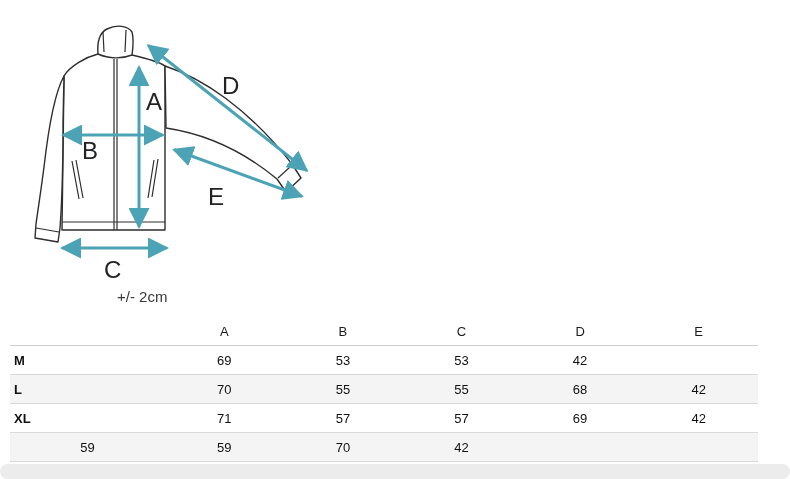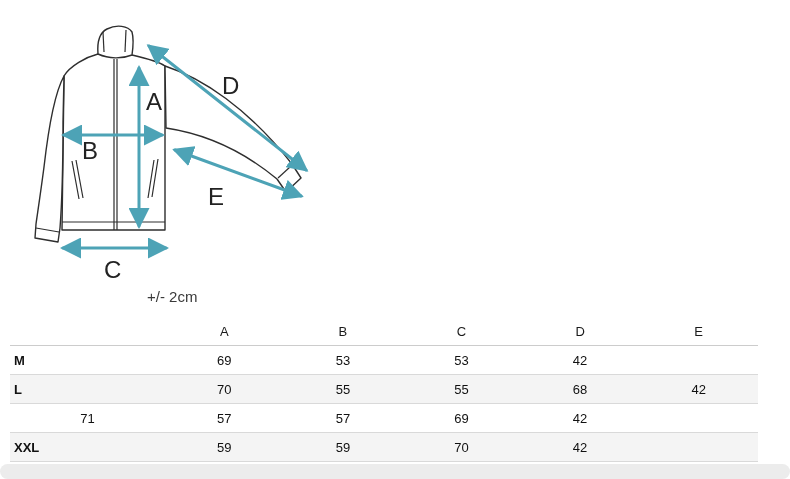--- a/index.html
+++ b/index.html
@@ -3,21 +3,21 @@
 <meta charset="utf-8">
 <style>
   :root { --arrow-color:#4da3b6; }
   * { box-sizing:border-box; }
   html,body { margin:0; padding:0; }
   body {
     width:790px; height:479px; position:relative; overflow:hidden;
     background:#ffffff; font-family:"Liberation Sans", sans-serif; color:#111;
   }
   .diagram-area { position:absolute; left:0; top:0; width:360px; height:312px; }
-  .tolerance { position:absolute; left:117px; top:288px; font-size:15px; color:#3a3a3a;margin-left:30px; }
+  .tolerance { position:absolute; left:117px; top:288px; font-size:15px; color:#3a3a3a; }
 
   .size-table { position:absolute; left:10px; top:318px; width:748px; font-size:13px; }
   .trow {
     display:grid; grid-template-columns:155px repeat(5,1fr);
     align-items:center; height:29px; border-bottom:1px solid #d9d9d9;
   }
   .trow.header { height:28px; border-bottom:1px solid #cccccc; }
   .trow.striped { background:#f4f4f4; }
   .cell { text-align:center; }
   .cell.size { text-align:left; font-weight:bold; padding-left:4px; }
@@ -100,29 +100,29 @@
   <div class="trow striped">
     <div class="cell size">L</div>
     <div class="cell">70</div>
     <div class="cell">55</div>
     <div class="cell">55</div>
     <div class="cell">68</div>
     <div class="cell">42</div>
   </div>
 
   <div class="trow">
+    <div class="cell size">XL</div>
     <div class="cell">71</div>
     <div class="cell">57</div>
     <div class="cell">57</div>
     <div class="cell">69</div>
     <div class="cell">42</div>
   </div>
 
   <div class="trow striped">
-    <div class="cell size">XXL</div>
     <div class="cell">59</div>
     <div class="cell">59</div>
     <div class="cell">70</div>
     <div class="cell">42</div>
   </div>
 </div>
 
 <div class="scrollbar"></div>
 
 </body></html>

